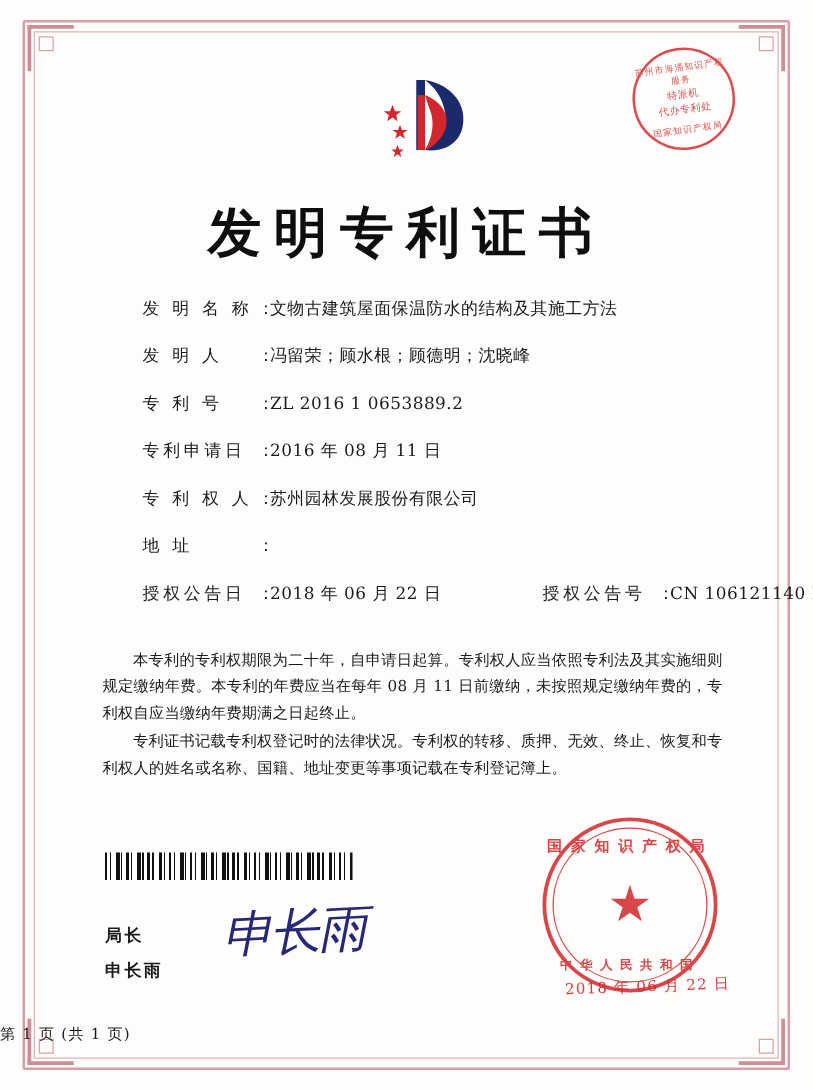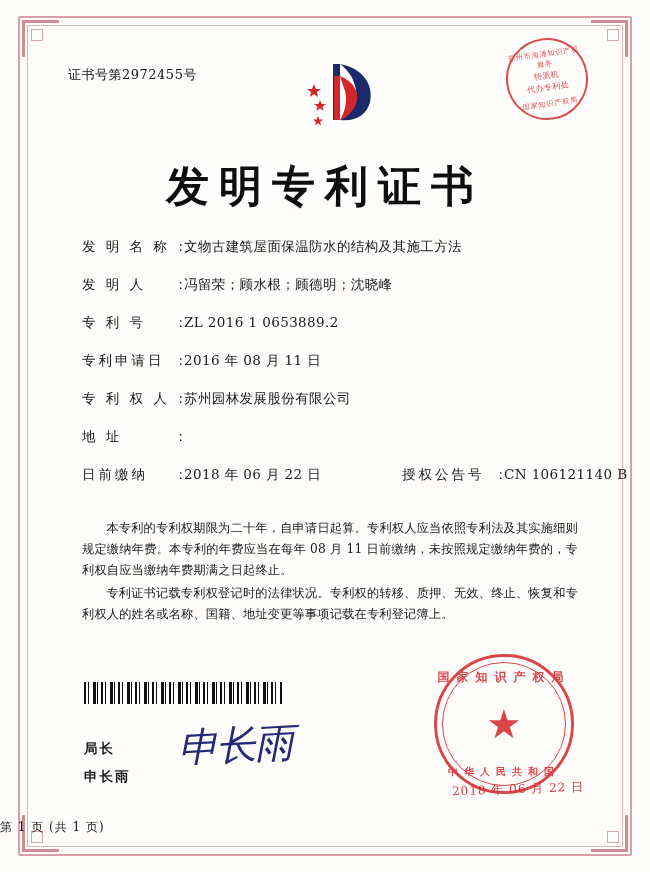--- a/index.html
+++ b/index.html
@@ -78,21 +78,21 @@
   }
 
   .fields{
     position:absolute;left:82px;top:238px;right:70px;
     font-size:13.5px;
   }
   .frow{
     display:flex;align-items:baseline;margin-bottom:20px;
   }
   .flabel{
-    width:92px;flex:none;letter-spacing:3px;white-space:nowrap;
+    width:92px;flex:none;letter-spacing:3px;white-space:nowrap;margin-left:32px;
   }
   .fcolon{width:10px;flex:none;}
   .fvalue{flex:1;letter-spacing:.4px;}
   .frow.dual .fvalue{flex:none;width:200px;}
   .frow.dual .flabel2{width:92px;flex:none;letter-spacing:3px;white-space:nowrap;margin-left:18px;}
 
   .body-text{
     position:absolute;left:82px;right:72px;top:518px;
     font-size:12.2px;line-height:1.72;text-align:justify;
     letter-spacing:.2px;
@@ -160,21 +160,20 @@
 
 <div class="page">
 
   <div class="border-outer"></div>
   <div class="border-inner"></div>
   <div class="corner tl"></div>
   <div class="corner tr"></div>
   <div class="corner bl"></div>
   <div class="corner br"></div>
 
-  <div class="cert-no">证书号第2972455号</div>
 
   <div class="logo">
     <svg width="80" height="88" viewBox="0 0 80 88">
       <path d="M40 6 L40 62 L33 62 L33 6 Z" fill="#1b2a6b"></path>
       <path d="M40 6 C62 10 74 26 70 44 C67 57 55 64 40 62 C52 56 58 44 56 32 C54 20 48 12 40 6 Z" fill="#1b2a6b"></path>
       <path d="M40 18 L40 62 L34 62 L34 18 Z" fill="#d2272c"></path>
       <path d="M40 18 C55 24 60 36 56 46 C53 54 46 60 40 62 C46 52 48 40 44 30 C42 25 41 21 40 18 Z" fill="#d2272c"></path>
       <g fill="#d2272c">
         <polygon points="14,26 16,31 21,31 17,34 18,39 14,36 10,39 11,34 7,31 12,31"></polygon>
         <polygon points="20,42 21.6,46 26,46 22.5,48.6 23.8,53 20,50.3 16.2,53 17.5,48.6 14,46 18.4,46"></polygon>
@@ -216,21 +215,21 @@
     <div class="frow">
       <div class="flabel">专 利 权 人</div>
       <div class="fcolon">：</div>
       <div class="fvalue">苏州园林发展股份有限公司</div>
     </div>
     <div class="frow">
       <div class="flabel">地 址</div>
       <div class="fcolon">：</div>
     </div>
     <div class="frow dual">
-      <div class="flabel">日前缴纳</div>
+      <div class="flabel">授权公告日</div>
       <div class="fcolon">：</div>
       <div class="fvalue">2018 年 06 月 22 日</div>
       <div class="flabel2">授权公告号</div>
       <div class="fcolon">：</div>
       <div class="fvalue">CN 106121140 B</div>
     </div>
   </div>
 
   <div class="body-text">
     <p>本专利的专利权期限为二十年，自申请日起算。专利权人应当依照专利法及其实施细则规定缴纳年费。本专利的年费应当在每年 08 月 11 日前缴纳，未按照规定缴纳年费的，专利权自应当缴纳年费期满之日起终止。</p>

